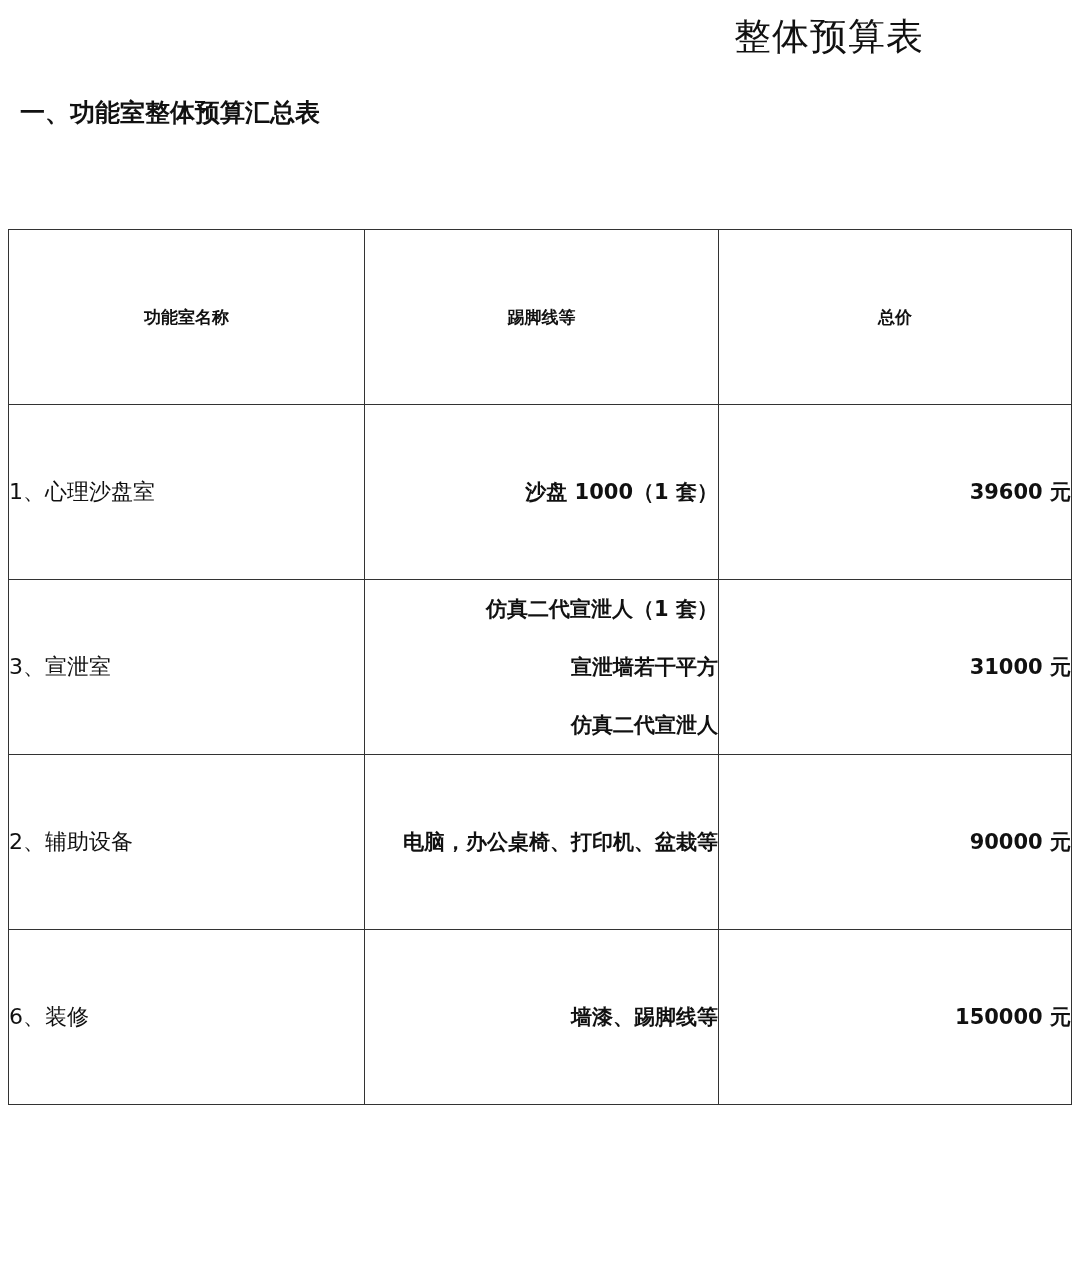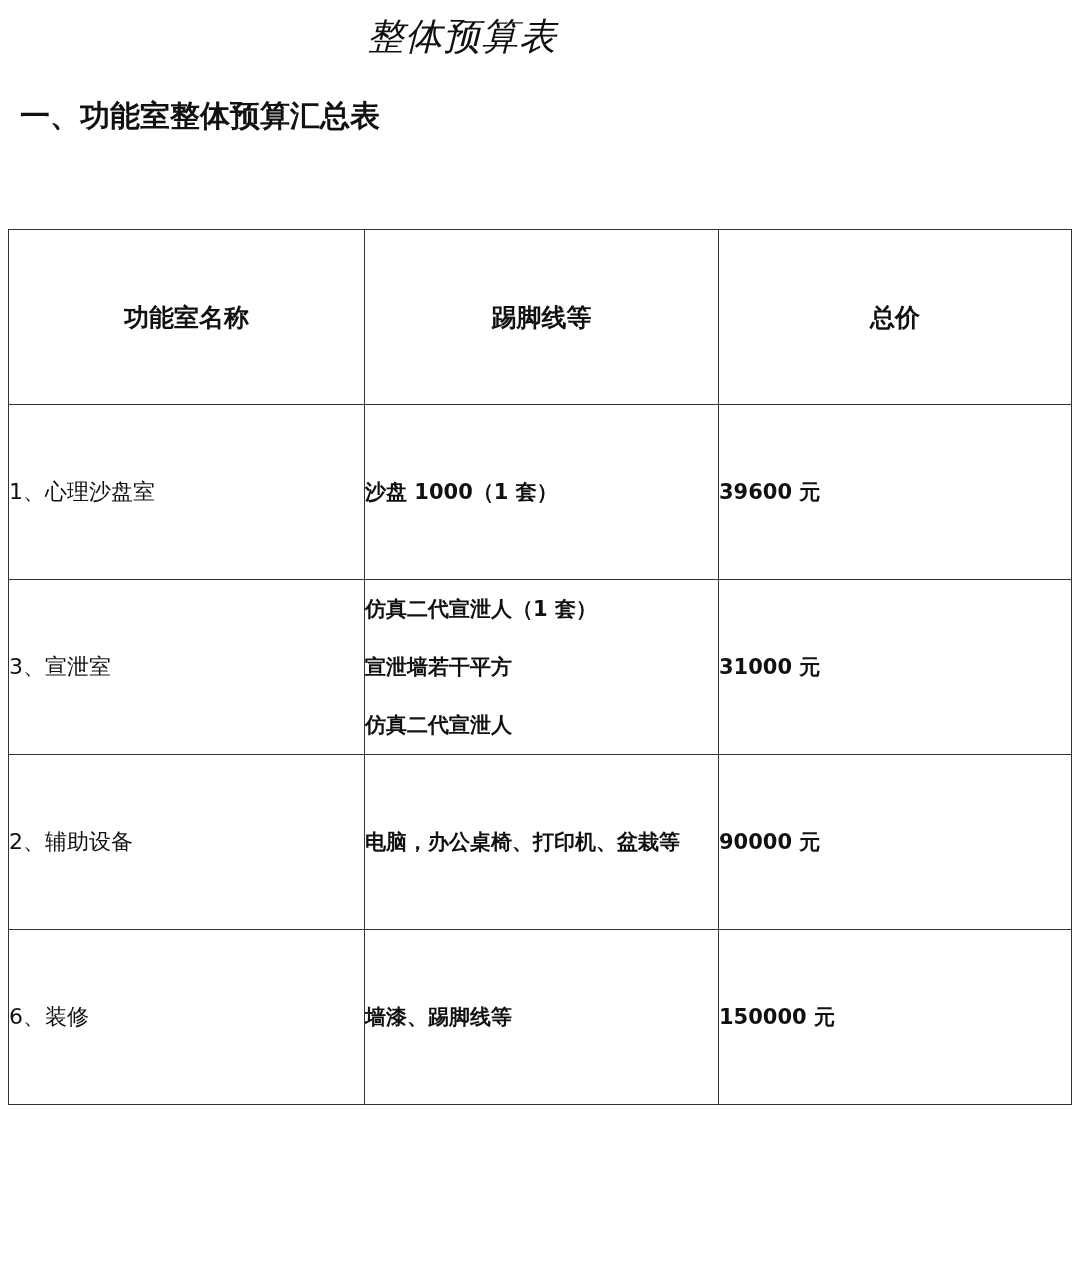--- a/index.html
+++ b/index.html
@@ -2,39 +2,39 @@
 <html><head>
 <meta charset="utf-8">
 <style>
   html, body { margin: 0; padding: 0; background: #ffffff; }
   body {
     width: 1080px; height: 1288px; position: relative; overflow: hidden;
     font-family: "DejaVu Sans", "Liberation Sans", sans-serif; color: #111;
   }
   .doc-title {
     position: absolute; top: 12px; left: 0; width: 924px;
-    text-align: center; font-size: 37px; font-weight: normal; letter-spacing: 1px; font-style: italic;
+    text-align: right; font-size: 37px; font-weight: normal; letter-spacing: 1px;
   }
   .section-heading {
     position: absolute; top: 96px; left: 20px;
-    font-size: 30px; font-weight: bold;
+    font-size: 25px; font-weight: bold;
   }
   table.budget {
     position: absolute; top: 229px; left: 8px;
     width: 1063px; border-collapse: collapse; table-layout: fixed;
   }
   table.budget td, table.budget th {
     border: 1.5px solid #333; height: 174px; padding: 0; vertical-align: middle;
   }
   col.c1 { width: 356px; }
   col.c2 { width: 354px; }
   col.c3 { width: 353px; }
-  th { font-size: 25px; font-weight: bold; text-align: center; }
+  th { font-size: 17px; font-weight: bold; text-align: center; }
   td.name { font-size: 22px; text-align: left; padding-left: 13px; font-weight: normal; }
-  td.equip, td.price { font-size: 21px; font-weight: bold; text-align: left; }
+  td.equip, td.price { font-size: 21px; font-weight: bold; text-align: right; }
   .equip-line { display: block; line-height: 58px; }
 </style>
 </head>
 <body>
 
 <div class="doc-title">整体预算表</div>
 <div class="section-heading">一、功能室整体预算汇总表</div>
 
 <table class="budget">
   <colgroup>

